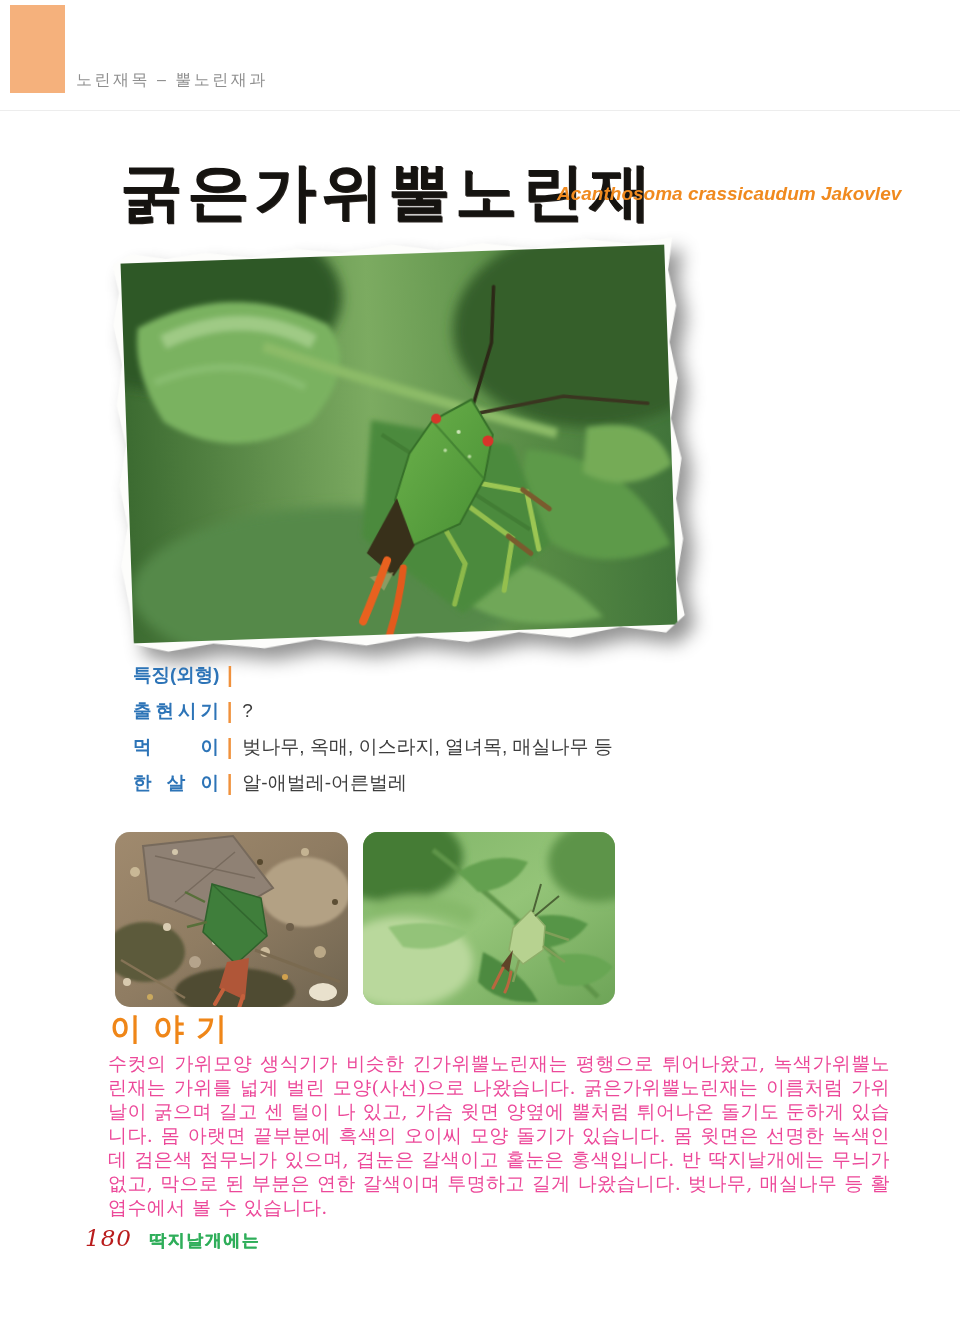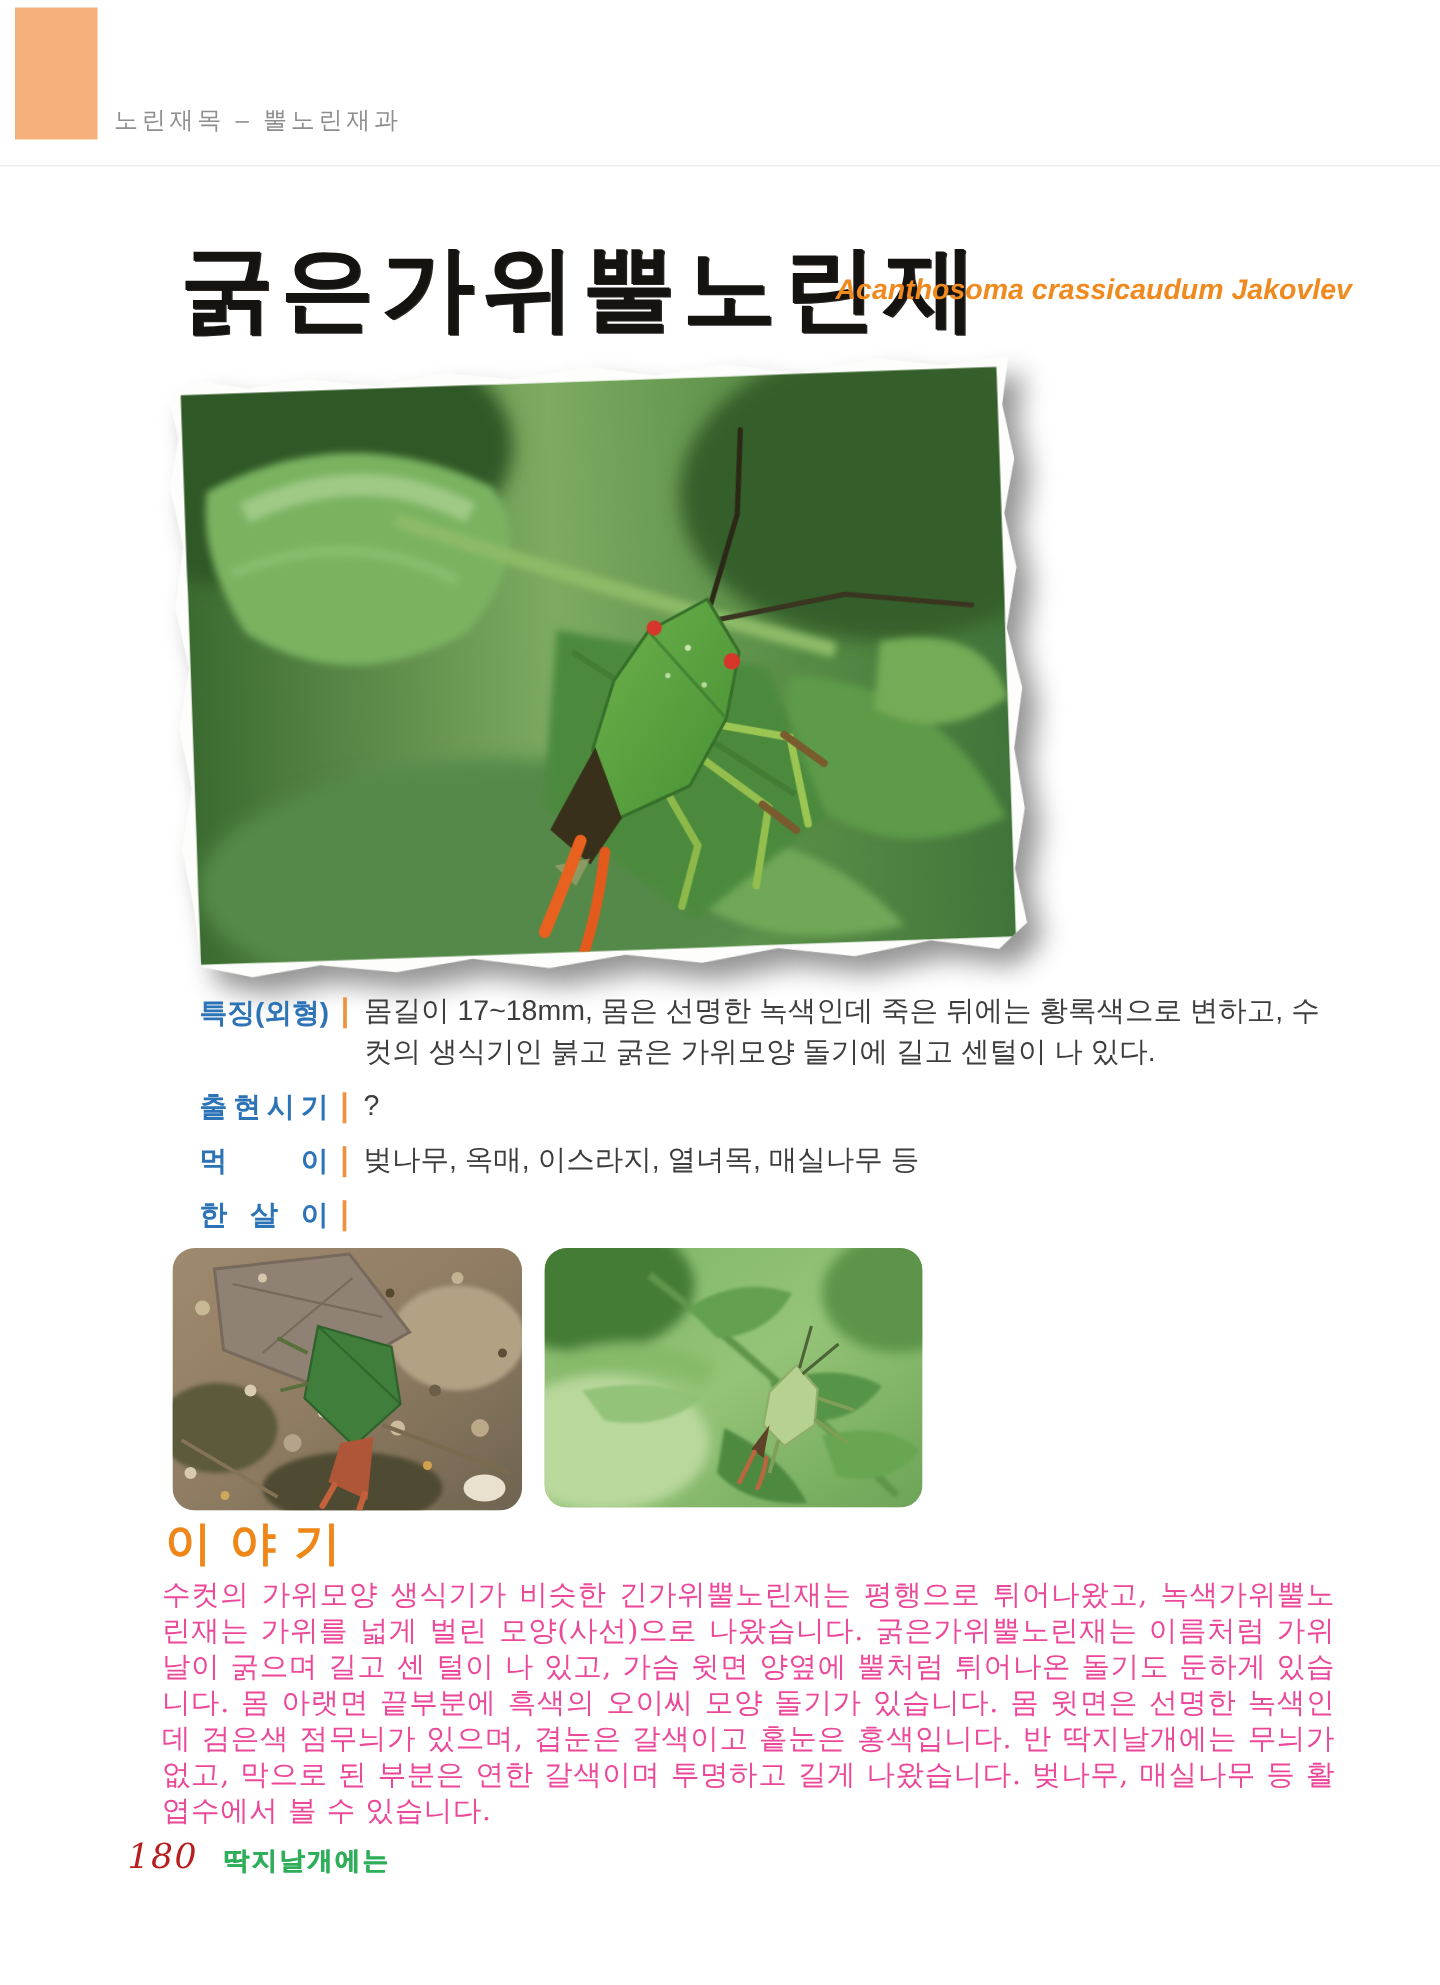--- a/index.html
+++ b/index.html
@@ -155,21 +155,20 @@
   <div class="info-row">
     <span class="info-label spread">
         <span>특</span>
         <span>징</span>
         <span>(</span>
         <span>외</span>
         <span>형</span>
         <span>)</span>
       </span>
     <span class="info-div">|</span>
-    <span class="info-value">몸길이 17~18mm, 몸은 선명한 녹색인데 죽은 뒤에는 황록색으로 변하고, 수컷의 생식기인 붉고 굵은 가위모양 돌기에 길고 센털이 나 있다.</span>
   </div>
   <div class="info-row">
     <span class="info-label spread">
         <span>출</span>
         <span>현</span>
         <span>시</span>
         <span>기</span>
       </span>
     <span class="info-div">|</span>
     <span class="info-value">?</span>
@@ -182,20 +181,21 @@
     <span class="info-div">|</span>
     <span class="info-value">벚나무, 옥매, 이스라지, 열녀목, 매실나무 등</span>
   </div>
   <div class="info-row">
     <span class="info-label spread">
         <span>한</span>
         <span>살</span>
         <span>이</span>
       </span>
     <span class="info-div">|</span>
+    <span class="info-value">알-애벌레-어른벌레</span>
   </div>
 </div>
 
 <div class="abs photos-row">
   <div class="photo-card photo-1">
     <svg viewBox="0 0 233 175" preserveAspectRatio="none">
       <defs>
         <linearGradient id="dirtG" x1="0" y1="0" x2="1" y2="1">
           <stop offset="0" stop-color="#a08a6e"></stop>
           <stop offset="0.5" stop-color="#8f7c62"></stop>

